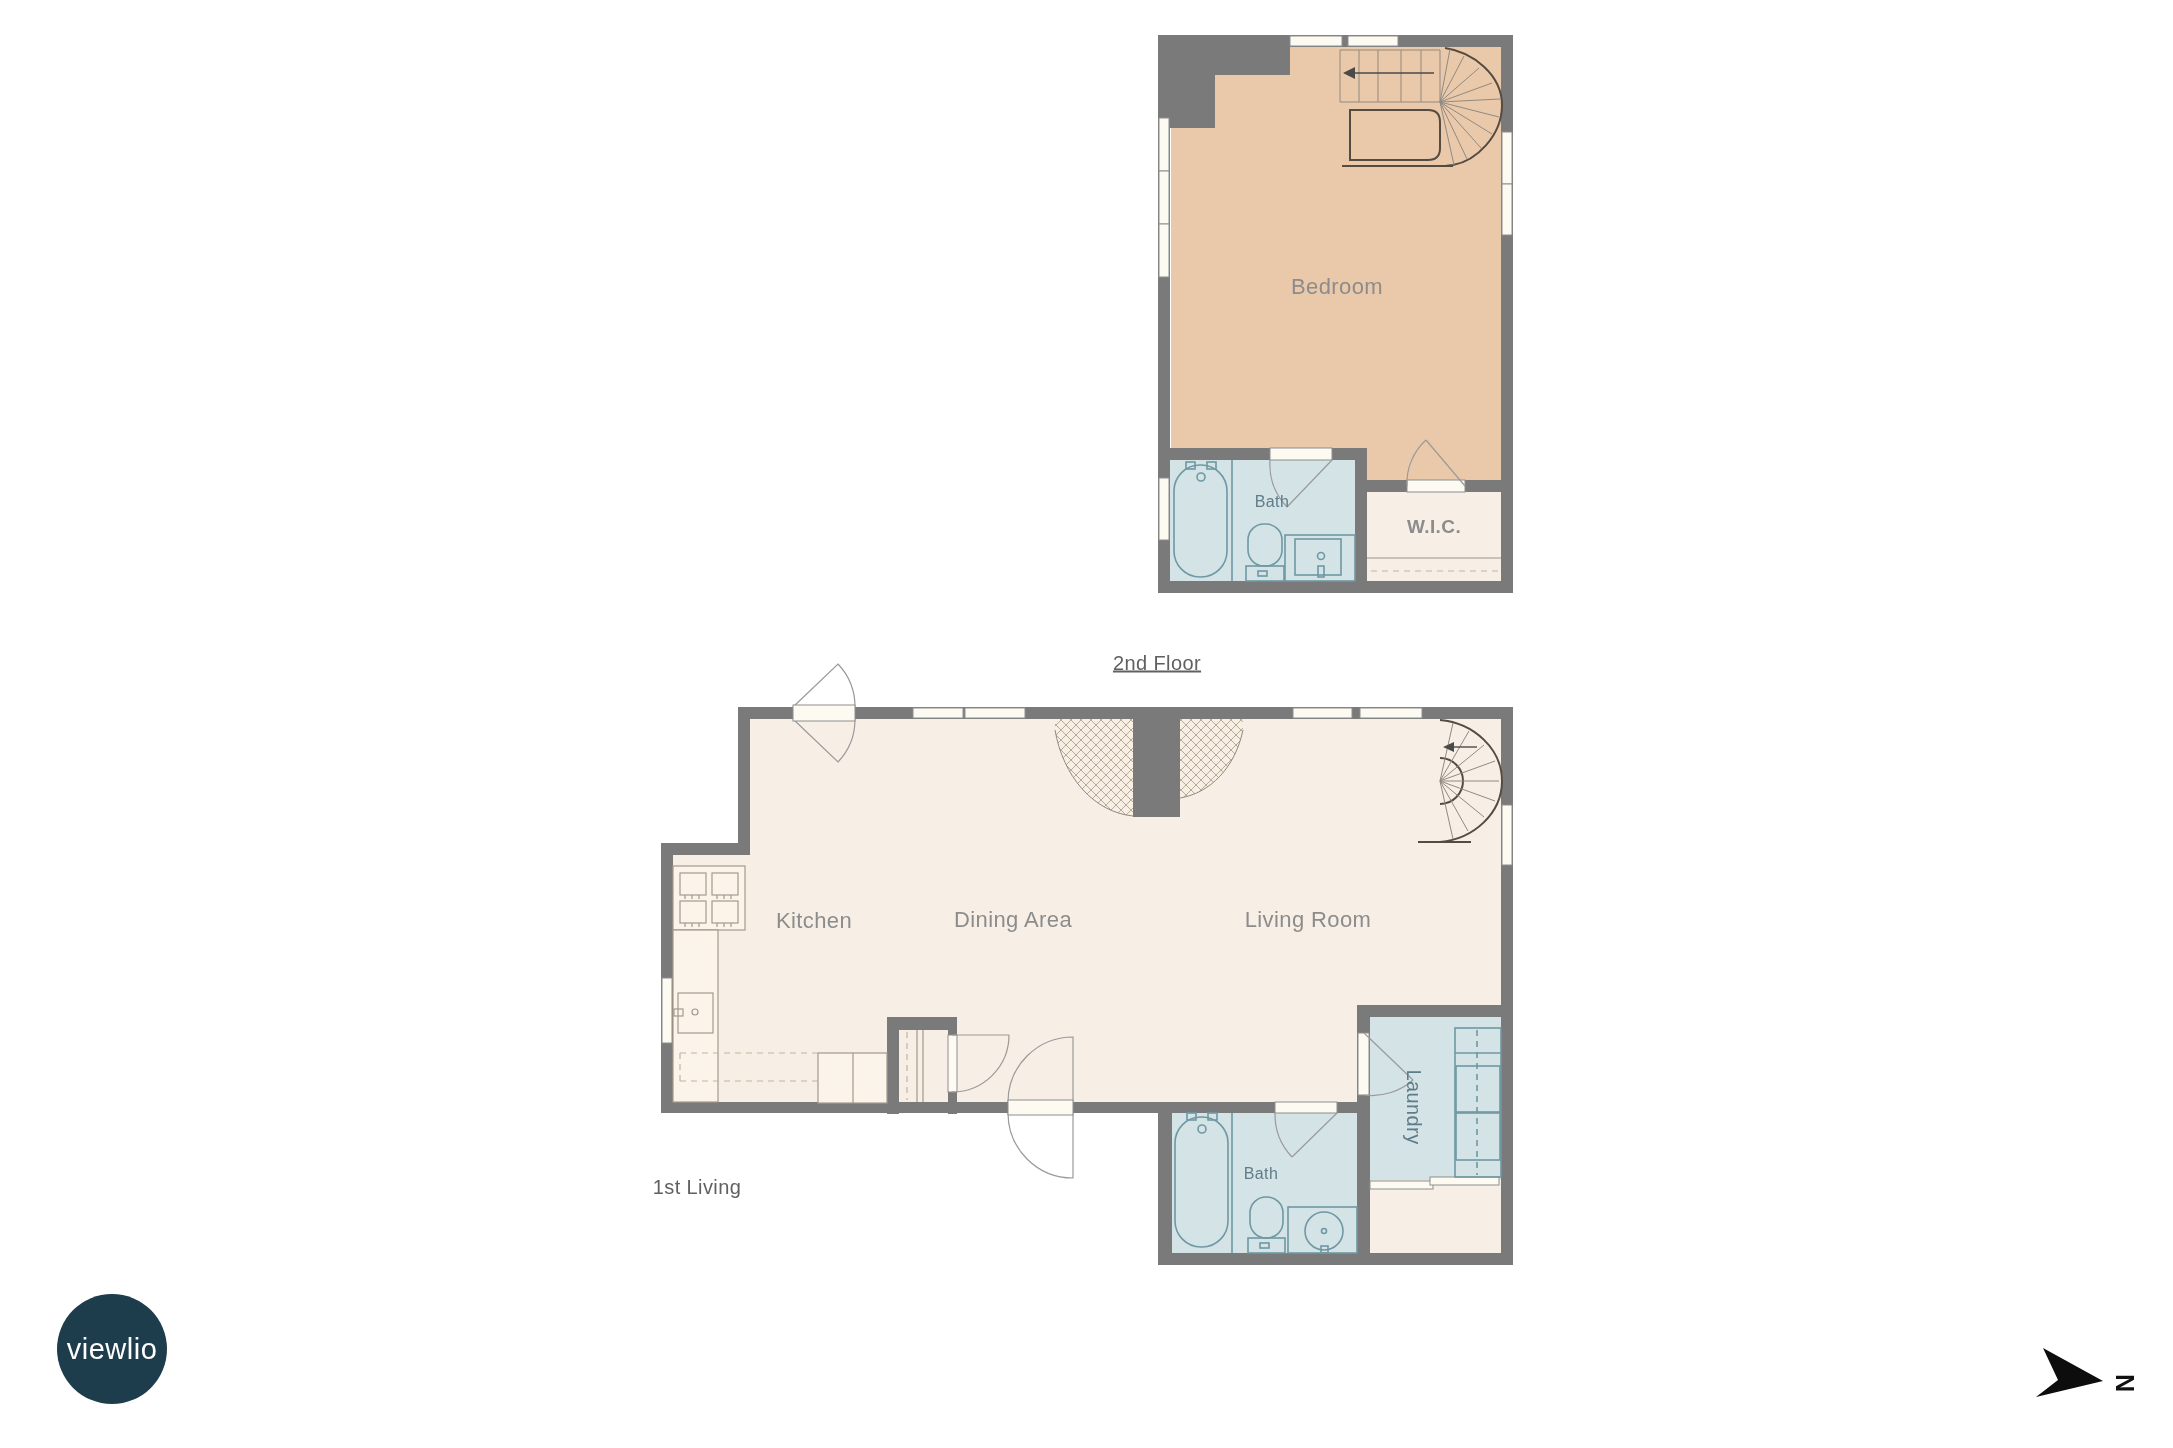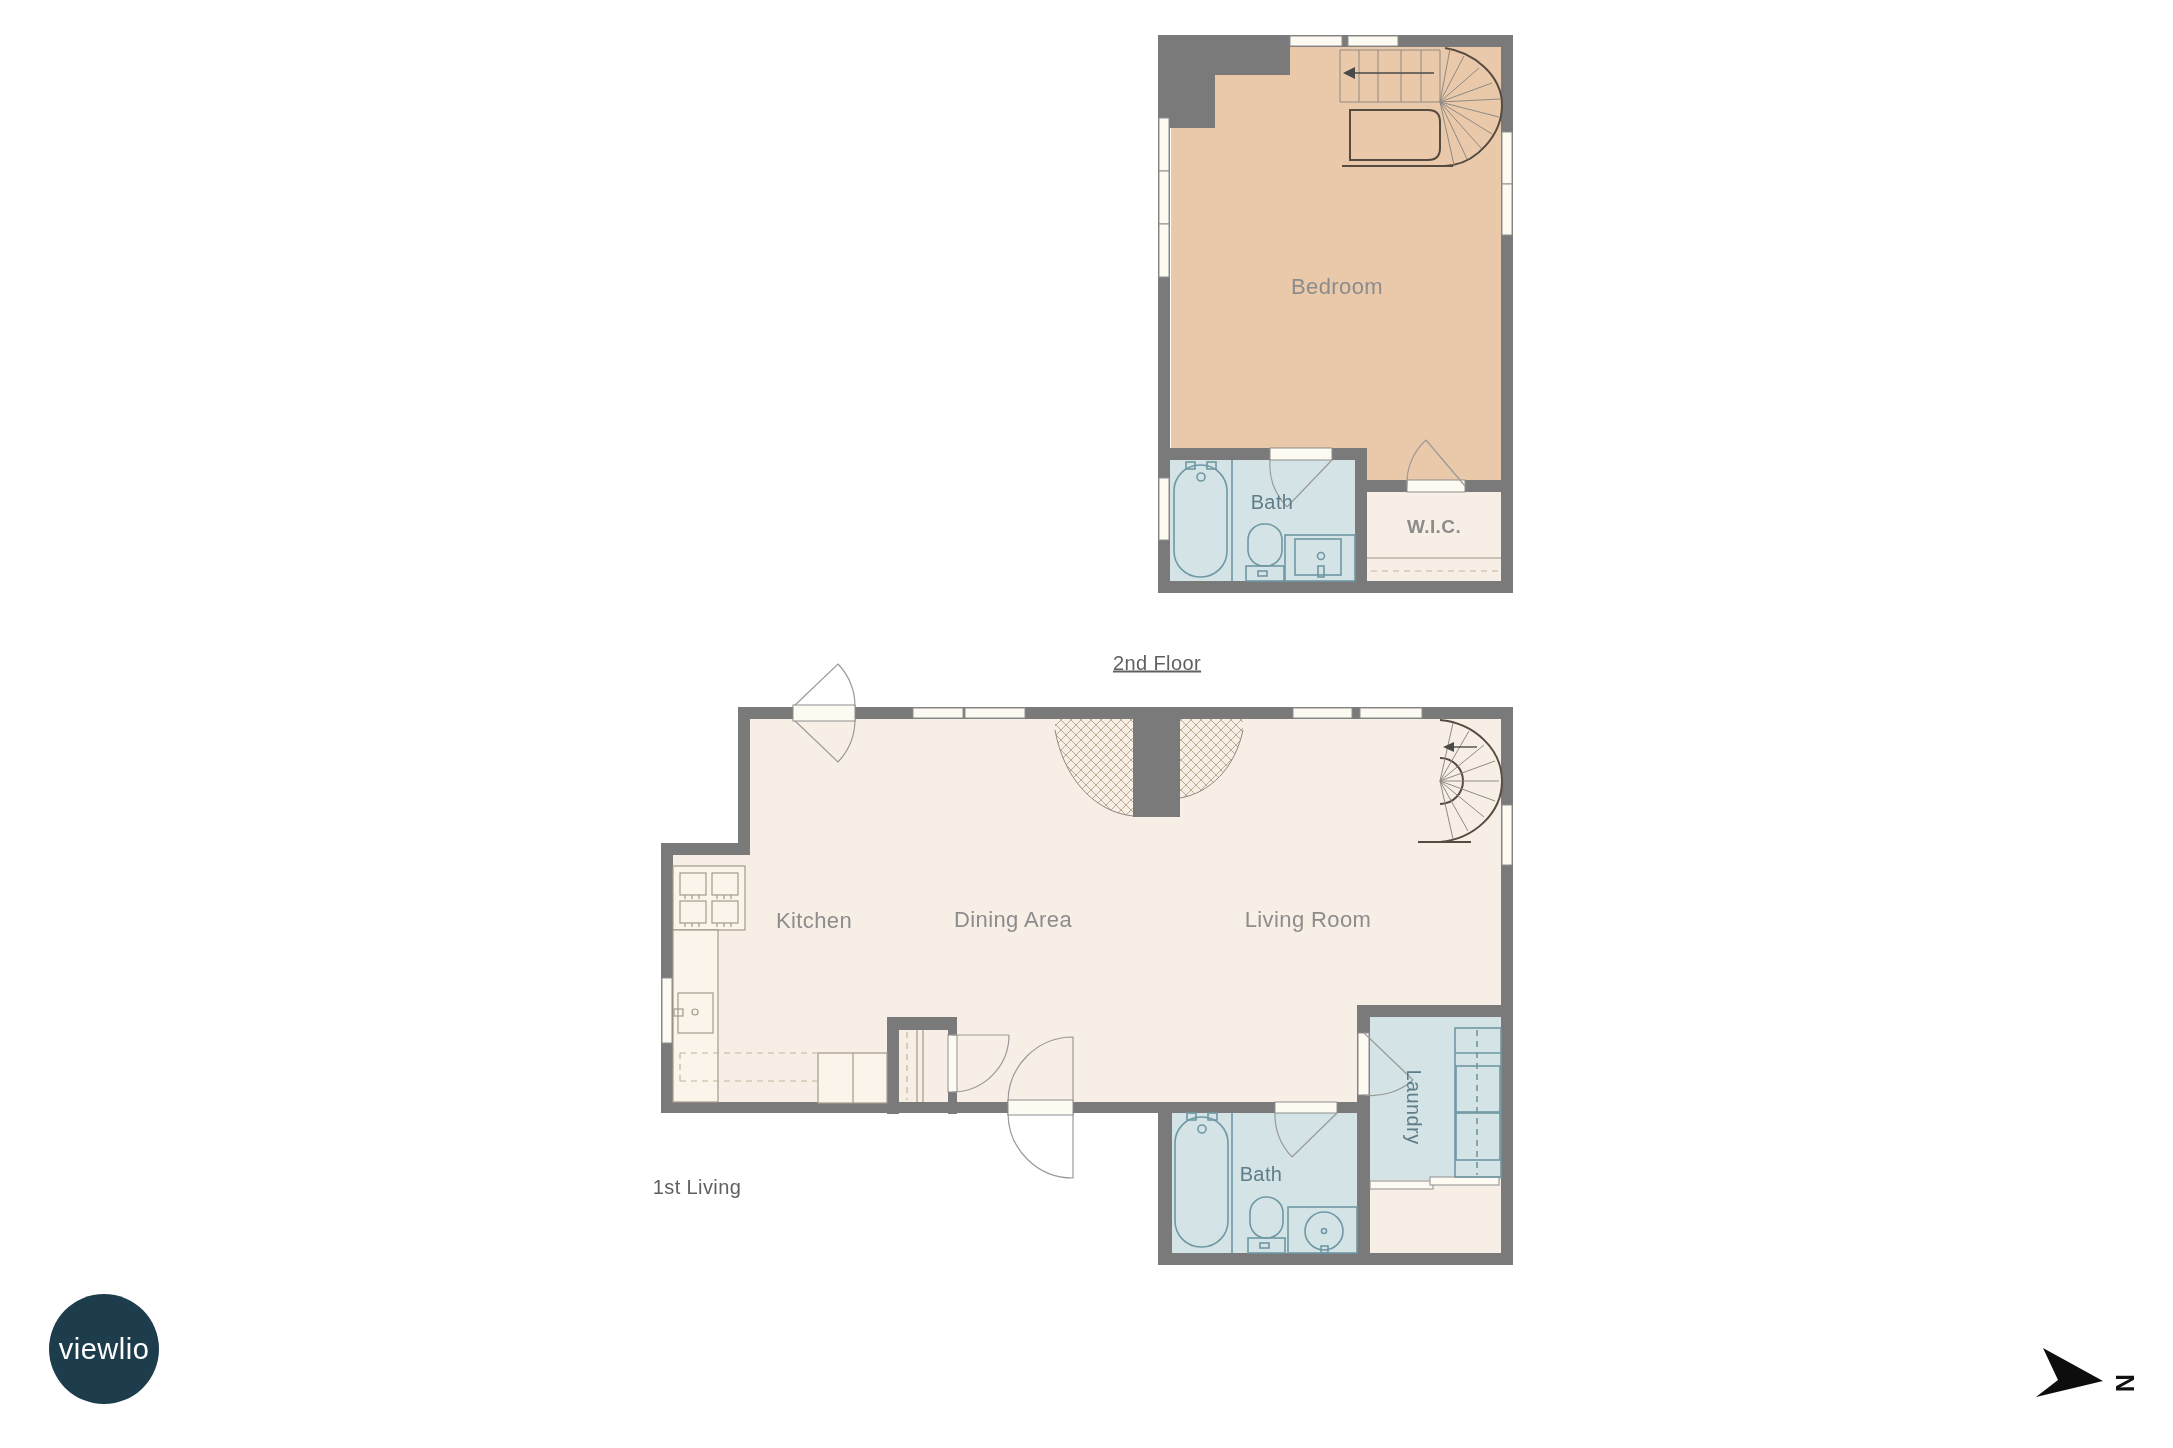--- a/index.html
+++ b/index.html
@@ -28,34 +28,34 @@
   .stair-light{fill:none;stroke:#8f8a82;stroke-width:1;}
   .arrow-line{fill:none;stroke:#4a4a4a;stroke-width:1.4;}
   .arrow-head{fill:#4a4a4a;}
   
   .room-label{
     position:absolute;transform:translate(-50%,-50%);
     color:var(--label-gray,#8c8c8c);
     font-size:22px;letter-spacing:.4px;white-space:nowrap;
   }
   .room-label.slate{color:var(--label-slate,#5f7d89);}
-  .room-label.small{font-size:20px;}
+  .room-label.small{font-size:16px;}
   .room-label.wic{font-size:19px;font-weight:bold;}
   .room-label.rot{transform:translate(-50%,-50%) rotate(90deg);font-size:20px;}
   .floor-title{
     position:absolute;transform:translate(-50%,-50%);
     color:var(--title-gray,#606060);
     font-size:20px;letter-spacing:.4px;white-space:nowrap;
   }
   .disclaimer{
     position:absolute;transform:translate(-50%,-50%);
     color:#8f8f8f;font-size:18px;letter-spacing:.2px;white-space:nowrap;
   }
   .logo{
-    position:absolute;left:49px;top:1294px;width:110px;height:110px;
+    position:absolute;left:57px;top:1294px;width:110px;height:110px;
     background:var(--logo-bg,#1d3c4c);border-radius:50%;
     display:flex;align-items:center;justify-content:center;text-align:center;
   }
   .logo span{color:#ffffff;font-size:29px;letter-spacing:.5px;font-weight:500;}
   .north{position:absolute;left:2020px;top:1335px;}
   .north text{font-family:"Liberation Sans",sans-serif;font-size:25px;font-weight:bold;fill:#111111;}
 </style>
 </head>
 <body>
 

